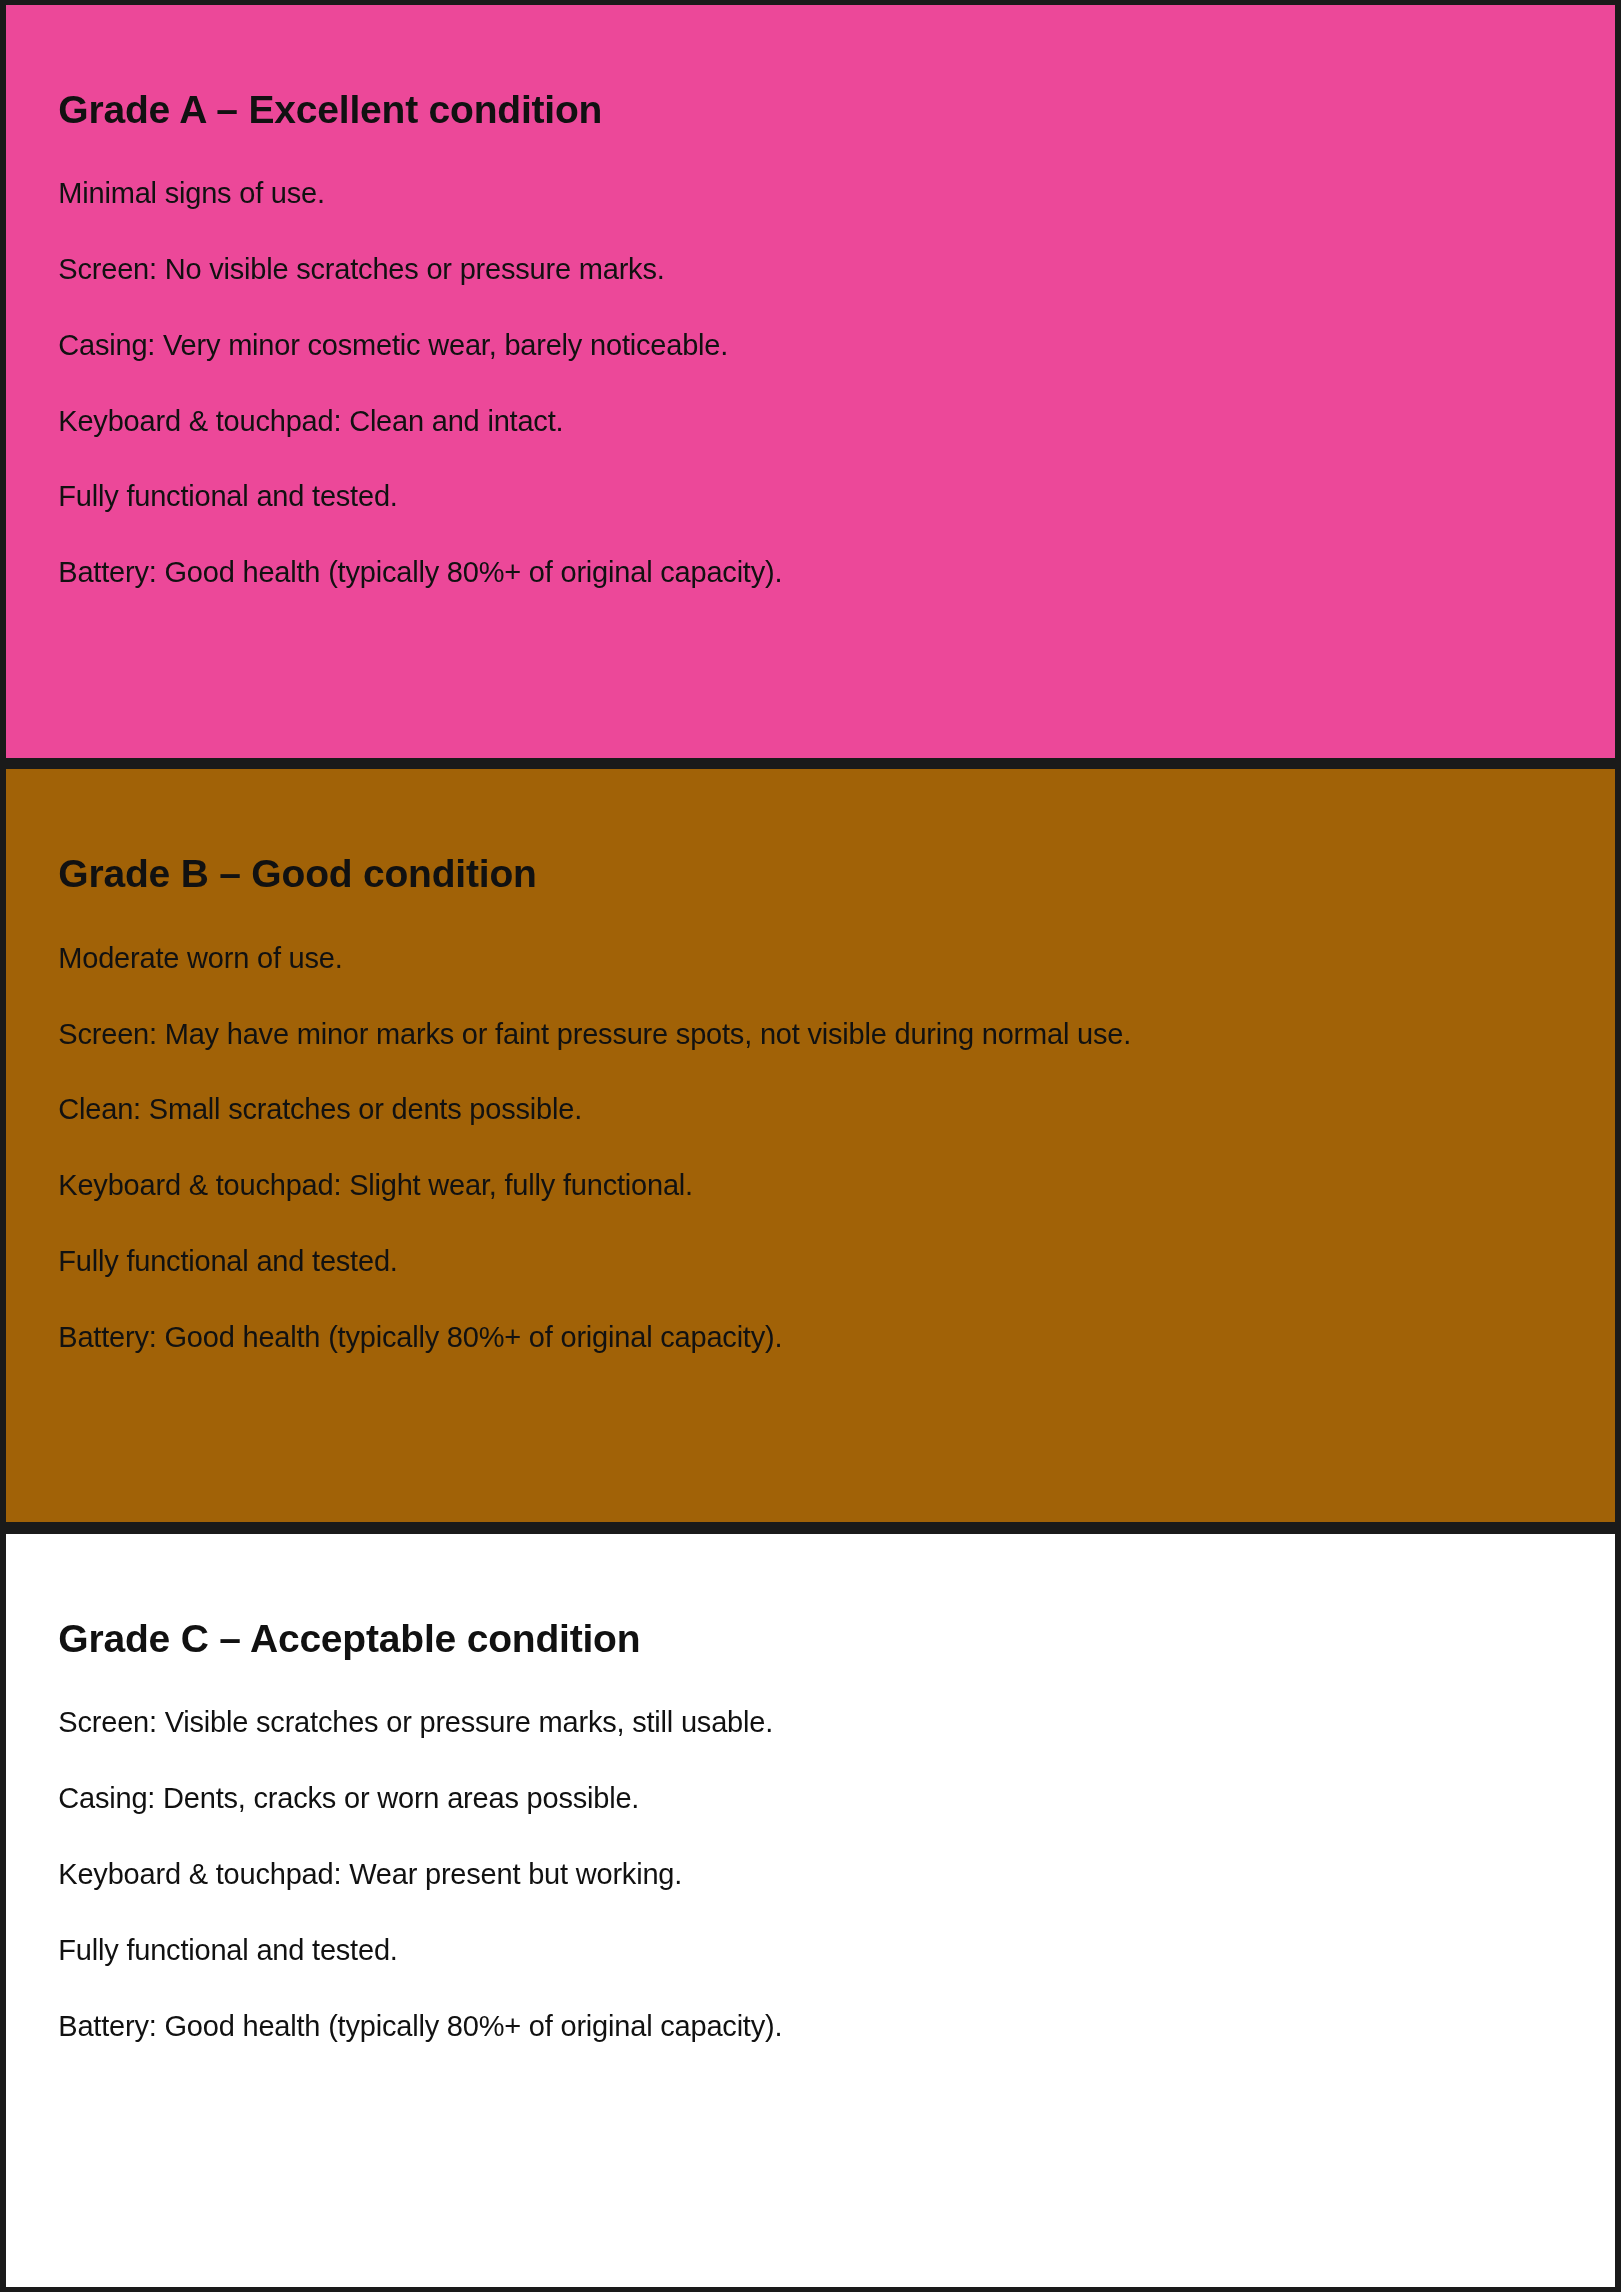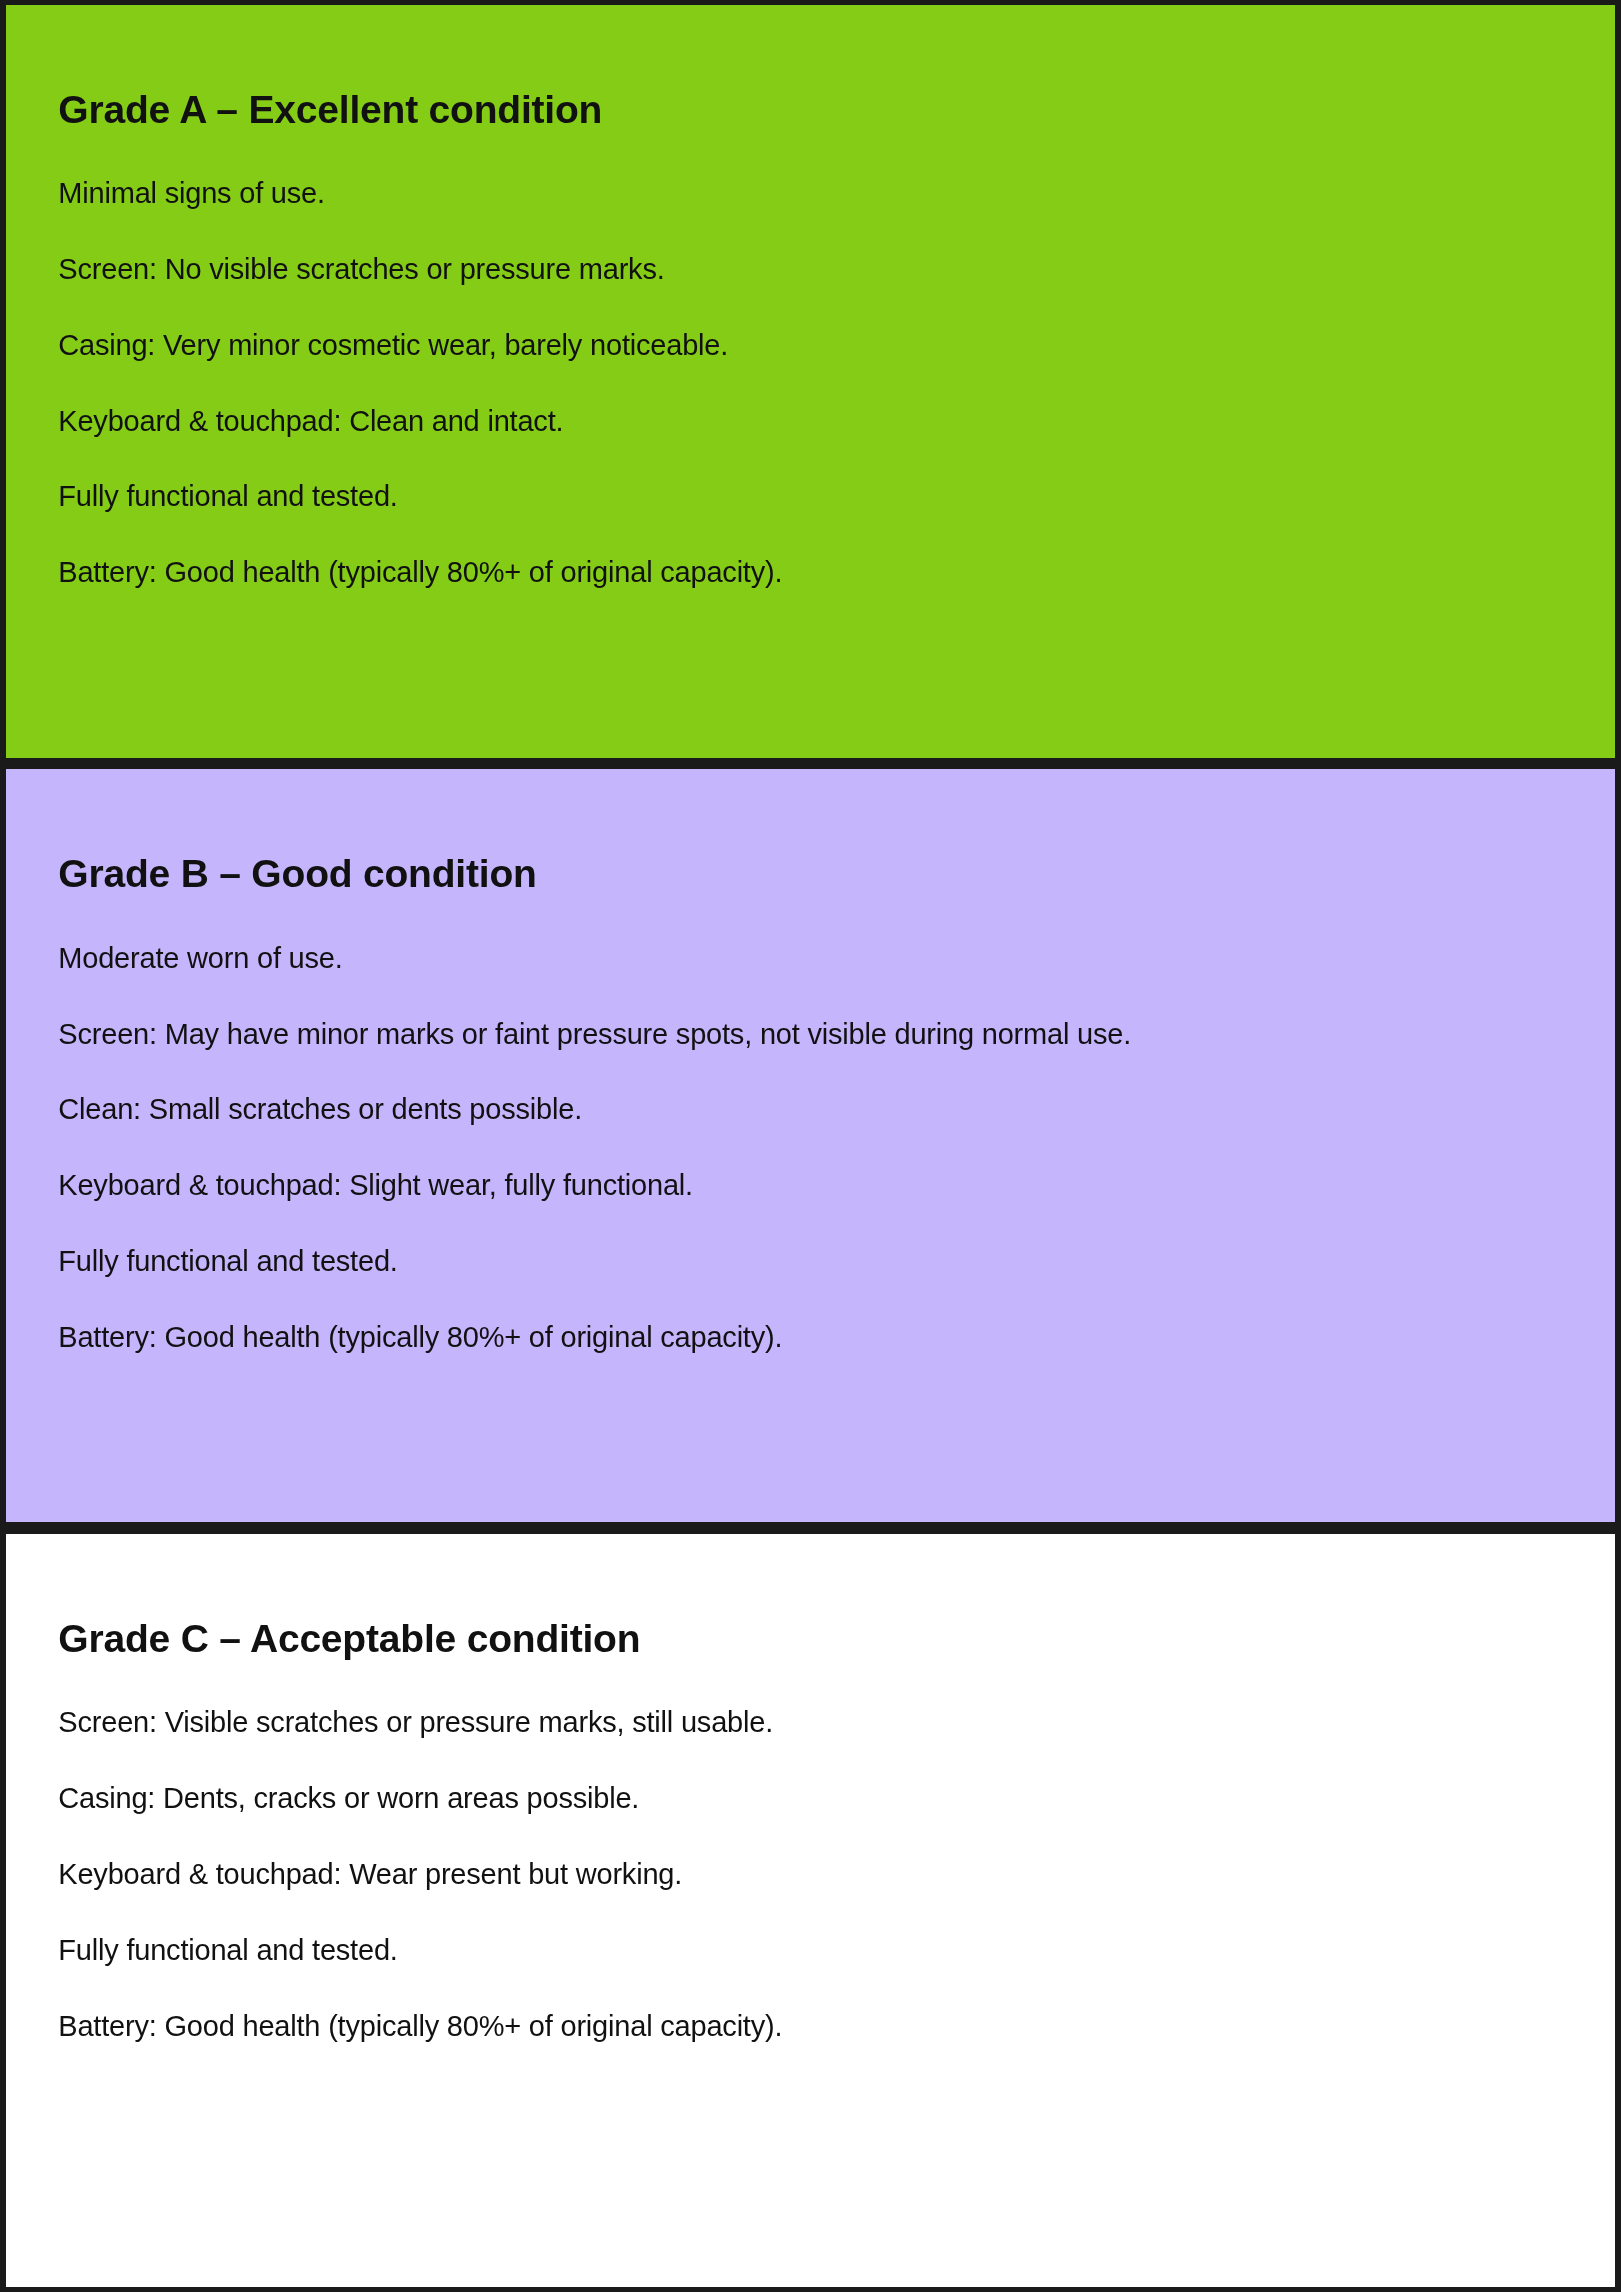--- a/index.html
+++ b/index.html
@@ -43,33 +43,33 @@
     font-weight: 400;
     letter-spacing: -0.2px;
     max-width: 1325px;
   }
 </style>
 </head>
 <body>
 
 <div class="frame">
 
-  <section class="grade-section" style="background: #84cc16;">
+  <section class="grade-section" style="background: #ec4899;">
     <h2>Grade A – Excellent condition</h2>
     <div>
         <p>Minimal signs of use.</p>
         <p>Screen: No visible scratches or pressure marks.</p>
         <p>Casing: Very minor cosmetic wear, barely noticeable.</p>
         <p>Keyboard &amp; touchpad: Clean and intact.</p>
         <p>Fully functional and tested.</p>
         <p>Battery: Good health (typically 80%+ of original capacity).</p>
       </div>
   </section>
 
-  <section class="grade-section" style="background: #c4b5fd;">
+  <section class="grade-section" style="background: #a16207;">
     <h2>Grade B – Good condition</h2>
     <div>
         <p>Moderate worn of use.</p>
         <p>Screen: May have minor marks or faint pressure spots, not visible during normal use.</p>
         <p>Clean: Small scratches or dents possible.</p>
         <p>Keyboard &amp; touchpad: Slight wear, fully functional.</p>
         <p>Fully functional and tested.</p>
         <p>Battery: Good health (typically 80%+ of original capacity).</p>
       </div>
   </section>

